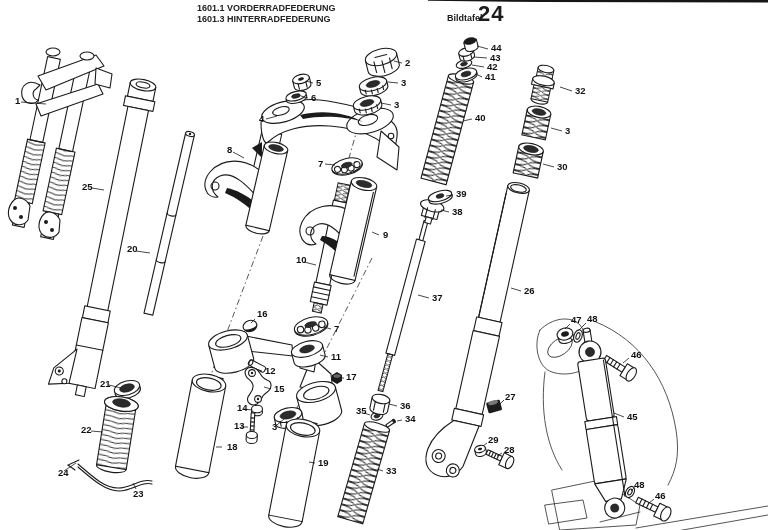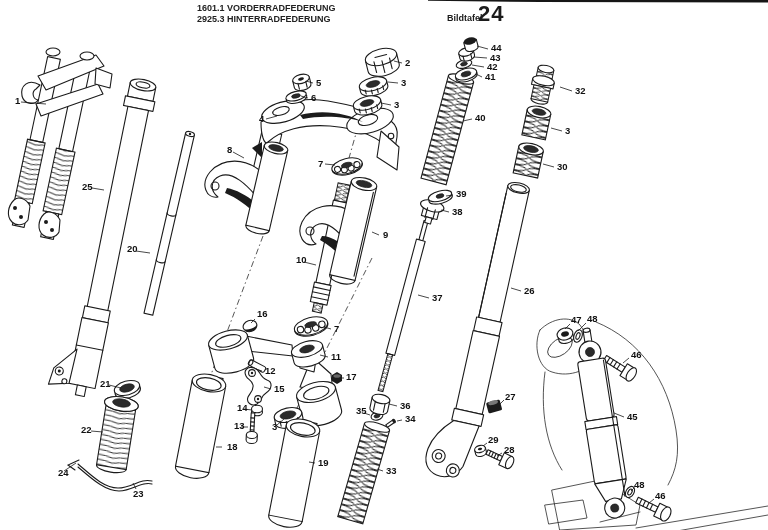--- a/index.html
+++ b/index.html
@@ -24,21 +24,21 @@
   .co{font-family:"Liberation Sans",sans-serif;font-size:9.5px;font-weight:bold;fill:#111;}
   .ldr{stroke:#1b1b1b;stroke-width:.8;fill:none;}
 </style>
 </head>
 <body>
 
 <div id="page">
 
   <div class="hdr" id="subtitle">
     <div>1601.1 VORDERRADFEDERUNG</div>
-    <div>2925.3 HINTERRADFEDERUNG</div>
+    <div>1601.3 HINTERRADFEDERUNG</div>
   </div>
   <div class="hdr" id="plate-label">Bildtafel</div>
   <div class="hdr" id="plate-number">24</div>
 
   <svg id="art" width="768" height="530" viewBox="0 0 768 530">
     <defs>
       <pattern id="coil" width="26" height="6" patternUnits="userSpaceOnUse">
         <ellipse cx="13" cy="3" rx="12.5" ry="2.7" fill="#fff" stroke="#1b1b1b" stroke-width="1"></ellipse>
       </pattern>
       <pattern id="coilS" width="17" height="4.2" patternUnits="userSpaceOnUse">

